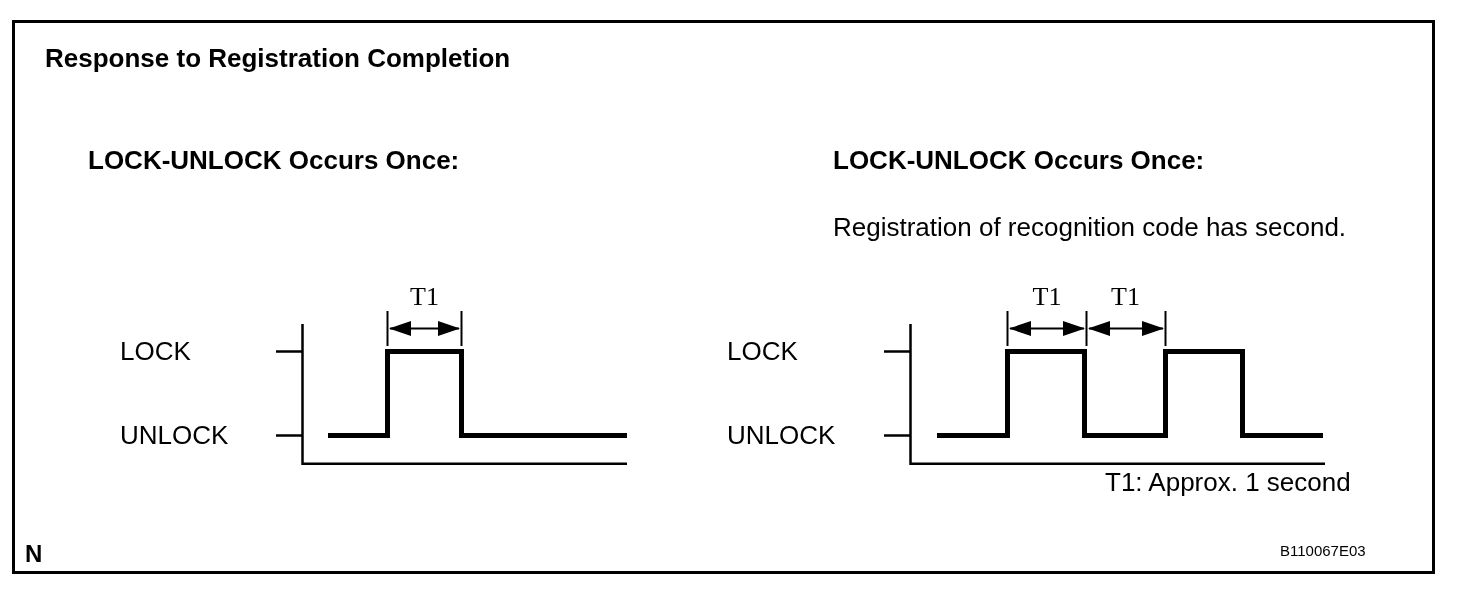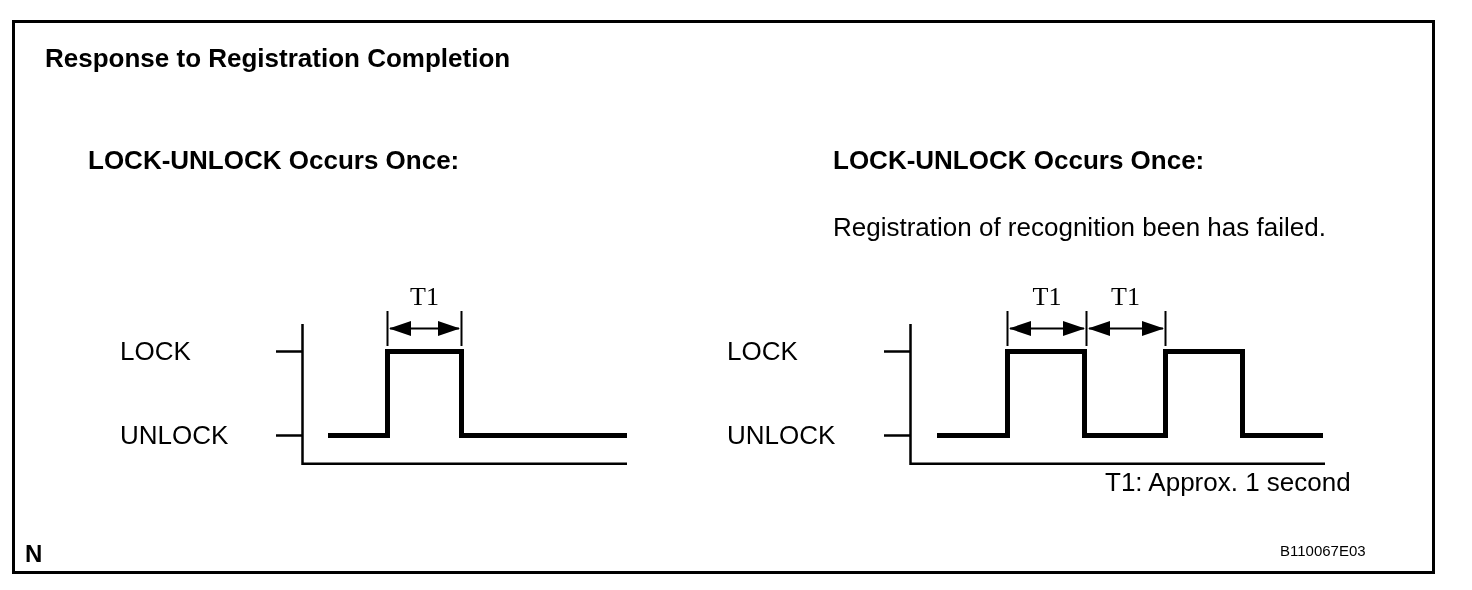--- a/index.html
+++ b/index.html
@@ -83,21 +83,21 @@
     </g>
   </svg>
 
   <div class="frame"></div>
 
   <div class="txt title">Response to Registration Completion</div>
 
   <div class="txt heading-l">LOCK-UNLOCK Occurs Once:</div>
 
   <div class="txt heading-r">LOCK-UNLOCK Occurs Once:</div>
-  <div class="txt desc-r">Registration of recognition been has failed.</div>
+  <div class="txt desc-r">Registration of recognition code has second.</div>
 
   <div class="txt sig-label l-lock">LOCK</div>
   <div class="txt sig-label l-unlock">UNLOCK</div>
 
   <div class="txt sig-label r-lock">LOCK</div>
   <div class="txt sig-label r-unlock">UNLOCK</div>
 
   <div class="txt t1-label t1-left">T1</div>
   <div class="txt t1-label t1-right-1">T1</div>
   <div class="txt t1-label t1-right-2">T1</div>

